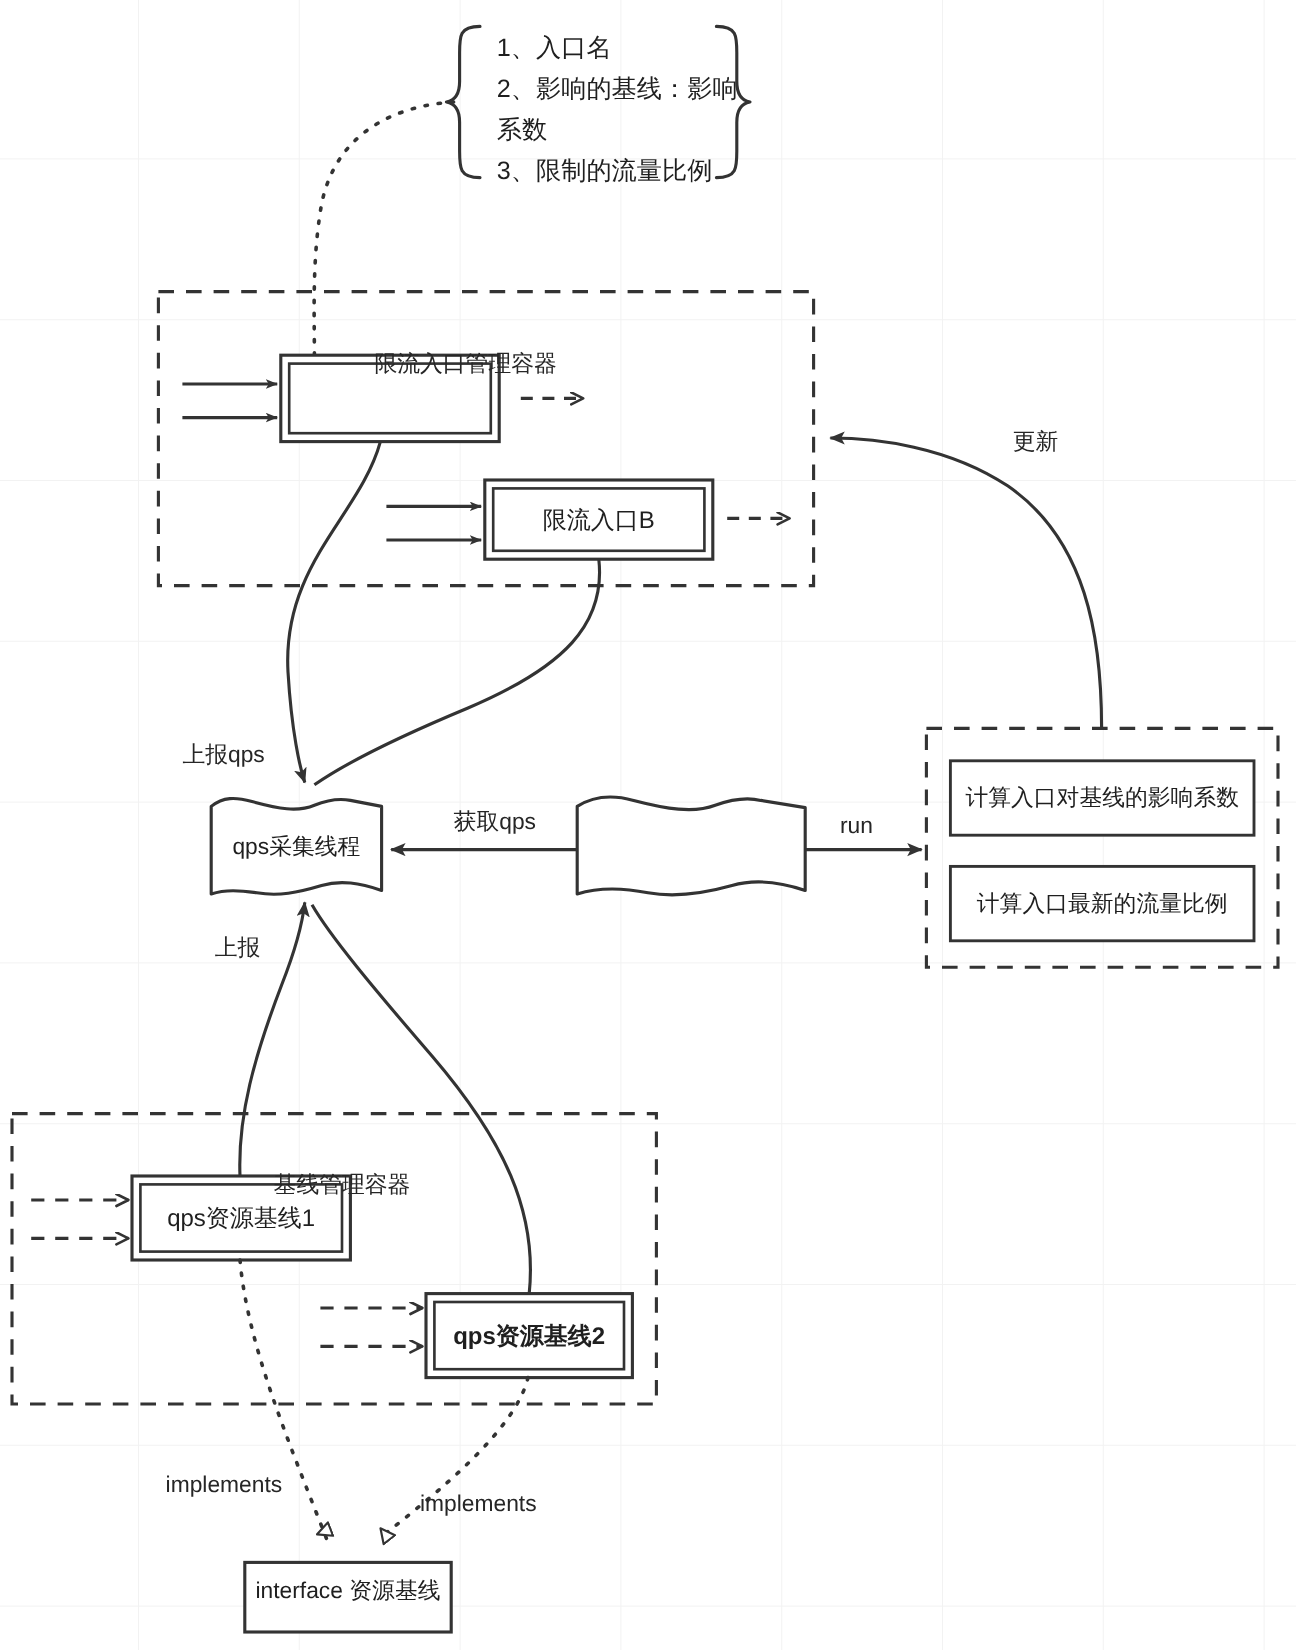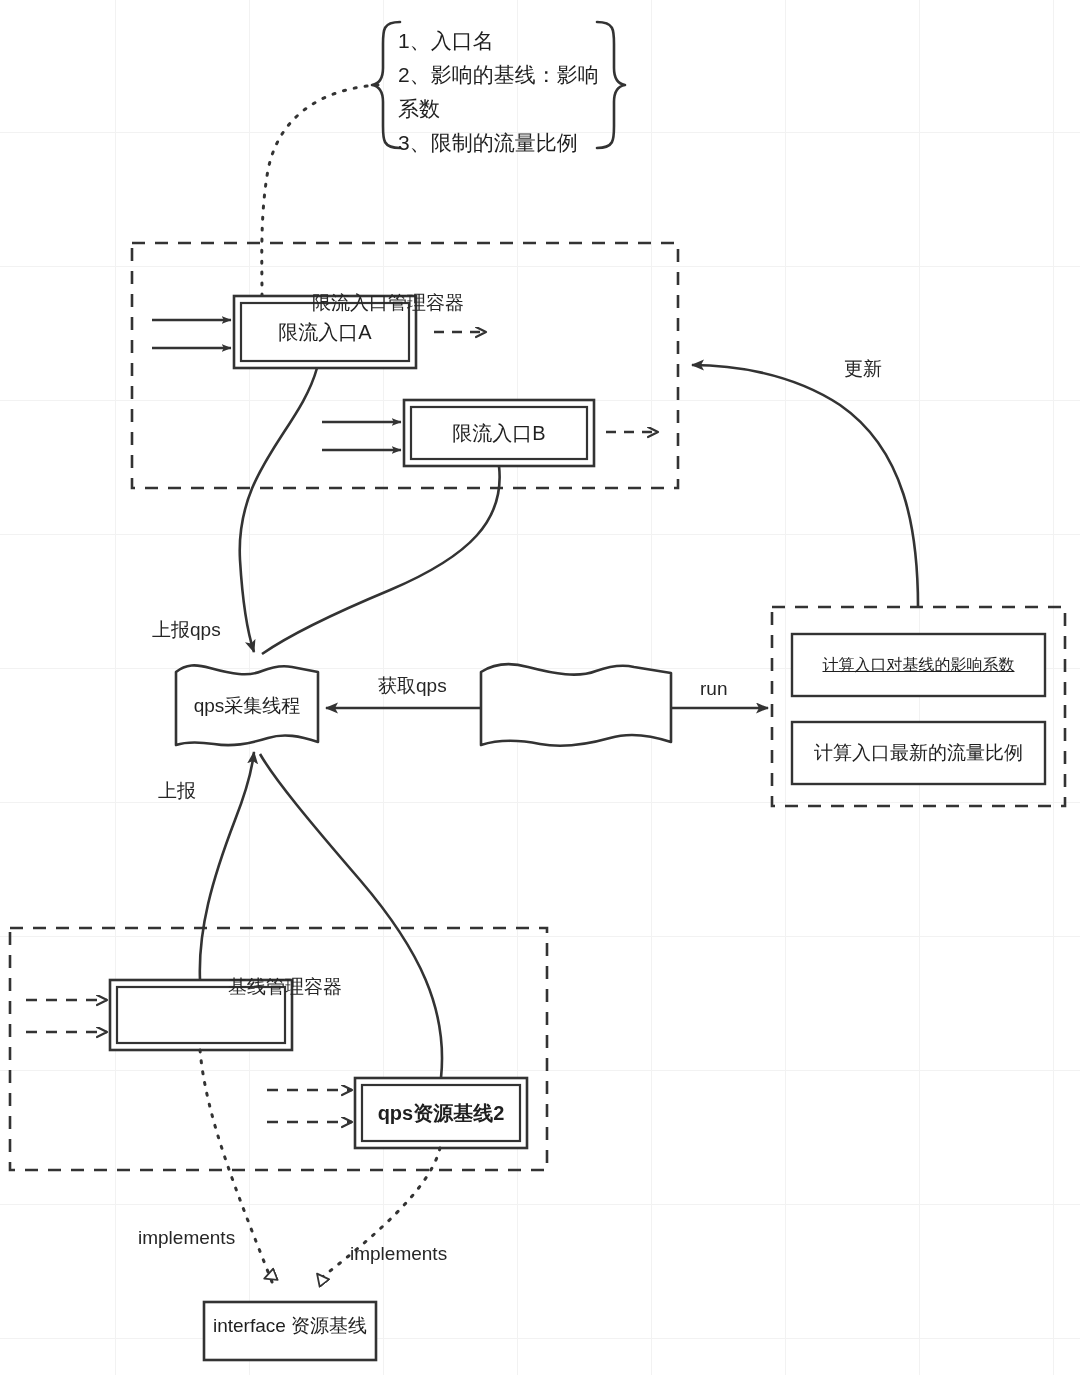--- a/index.html
+++ b/index.html
@@ -53,20 +53,21 @@
     font-size: 19px;
     white-space: nowrap;
     margin-top: 40px;
   }
   .note-text {
     position: absolute;
     color: #1f1f1f;
     font-size: 21px;
     line-height: 1.62;
     white-space: pre-line;
+    margin-left: 16px;
   }
   .watermark {
     position: absolute;
     color: #b9b9b9;
     font-size: 23px;
     letter-spacing: 1px;
     white-space: nowrap;
   }
 </style>
 </head>
@@ -166,43 +167,43 @@
     <path d="M440,1148 C430,1190 370,1240 316,1282" fill="none" stroke="#333333" stroke-width="3" stroke-dasharray="2 9" stroke-linecap="round" marker-end="url(#triHollow)"></path>
   </svg>
 
   <div class="note-text" style="left:398px; top:24px; width:215px;">1、入口名
 2、影响的基线：影响
 系数
 3、限制的流量比例</div>
 
   <div class="container-title" style="left:312px; top:250px;">限流入口管理容器</div>
 
-  <div class="node-text" style="left:234px; top:296px; width:182px; height:72px;">限流入口A</div>
 
   <div class="node-text" style="left:404px; top:400px; width:190px; height:66px;">限流入口B</div>
 
   <div class="lbl" style="left:152px; top:617px;">上报qps</div>
 
   <div class="node-text" style="left:180px; top:675px; width:134px; height:62px; font-size:19px;">qps采集线程</div>
 
   <div class="lbl" style="left:378px; top:673px;text-align:center;">获取qps</div>
 
 
   <div class="lbl" style="left:700px; top:676px;">run</div>
 
   <div class="lbl" style="left:832px; top:356px;margin-left:12px;">更新</div>
 
-  <div class="node-text" style="left:792px; top:634px; width:253px; height:62px; font-size:16px;text-decoration:underline;">计算入口对基线的影响系数</div>
+  <div class="node-text" style="left:792px; top:634px; width:253px; height:62px; font-size:19px;">计算入口对基线的影响系数</div>
 
   <div class="node-text" style="left:792px; top:722px; width:253px; height:62px; font-size:19px;">计算入口最新的流量比例</div>
 
-  <div class="lbl" style="left:158px; top:778px;text-align:center;">上报</div>
+  <div class="lbl" style="left:179px; top:778px;text-align:center;">上报</div>
 
   <div class="container-title" style="left:228px; top:934px;">基线管理容器</div>
 
+  <div class="node-text" style="left:110px; top:980px; width:182px; height:70px;">qps资源基线1</div>
 
   <div class="node-text" style="left:355px; top:1078px; width:172px; height:70px;font-weight:bold;">qps资源基线2</div>
 
   <div class="lbl" style="left:138px; top:1225px;">implements</div>
 
   <div class="lbl" style="left:350px; top:1241px;">implements</div>
 
   <div class="node-text" style="left:204px; top:1302px; width:172px; height:48px; font-size:19px;">interface 资源基线</div>
 
 

